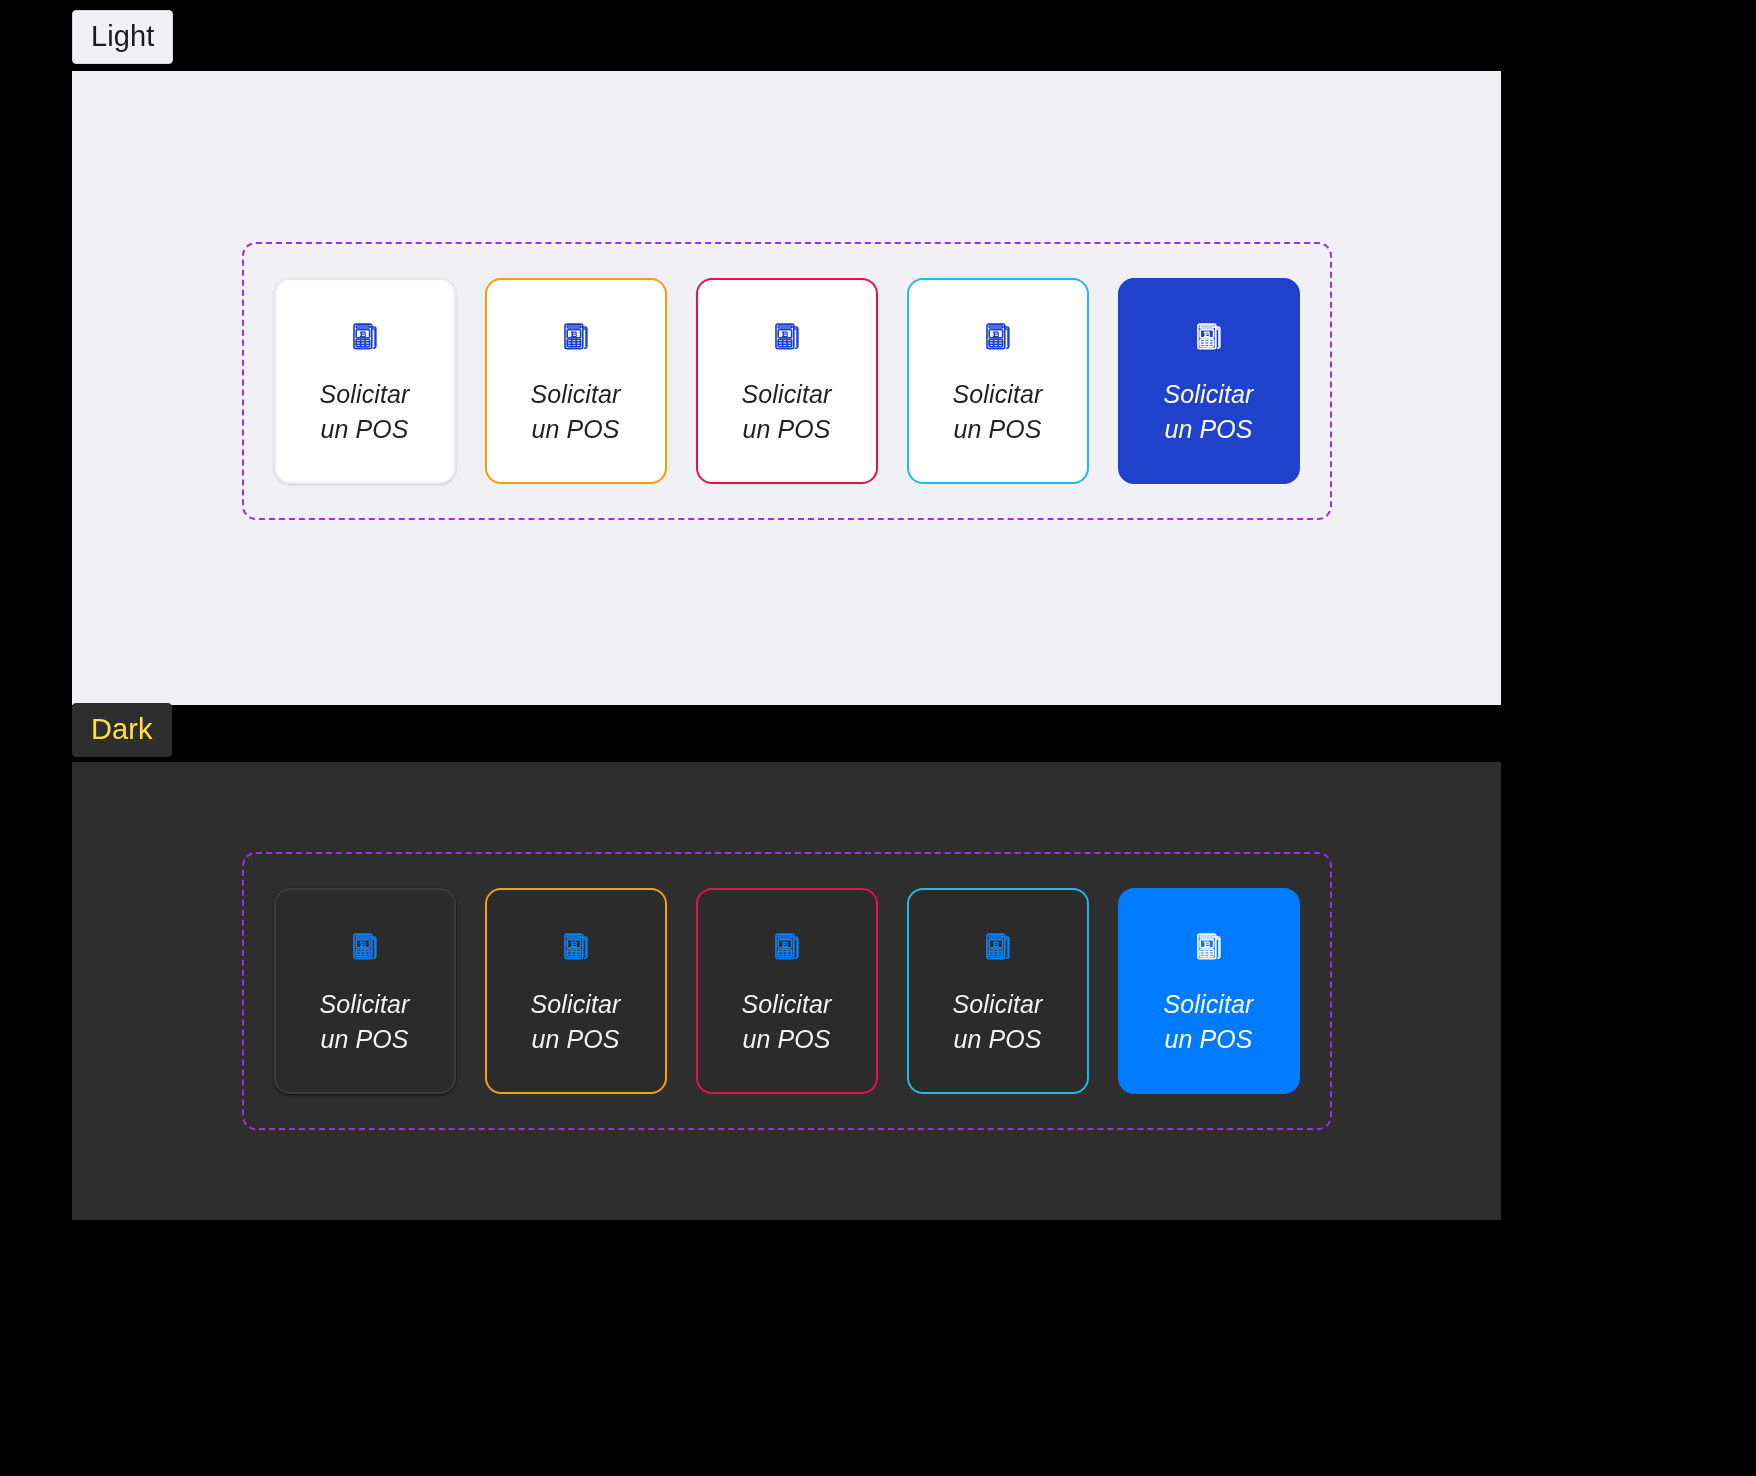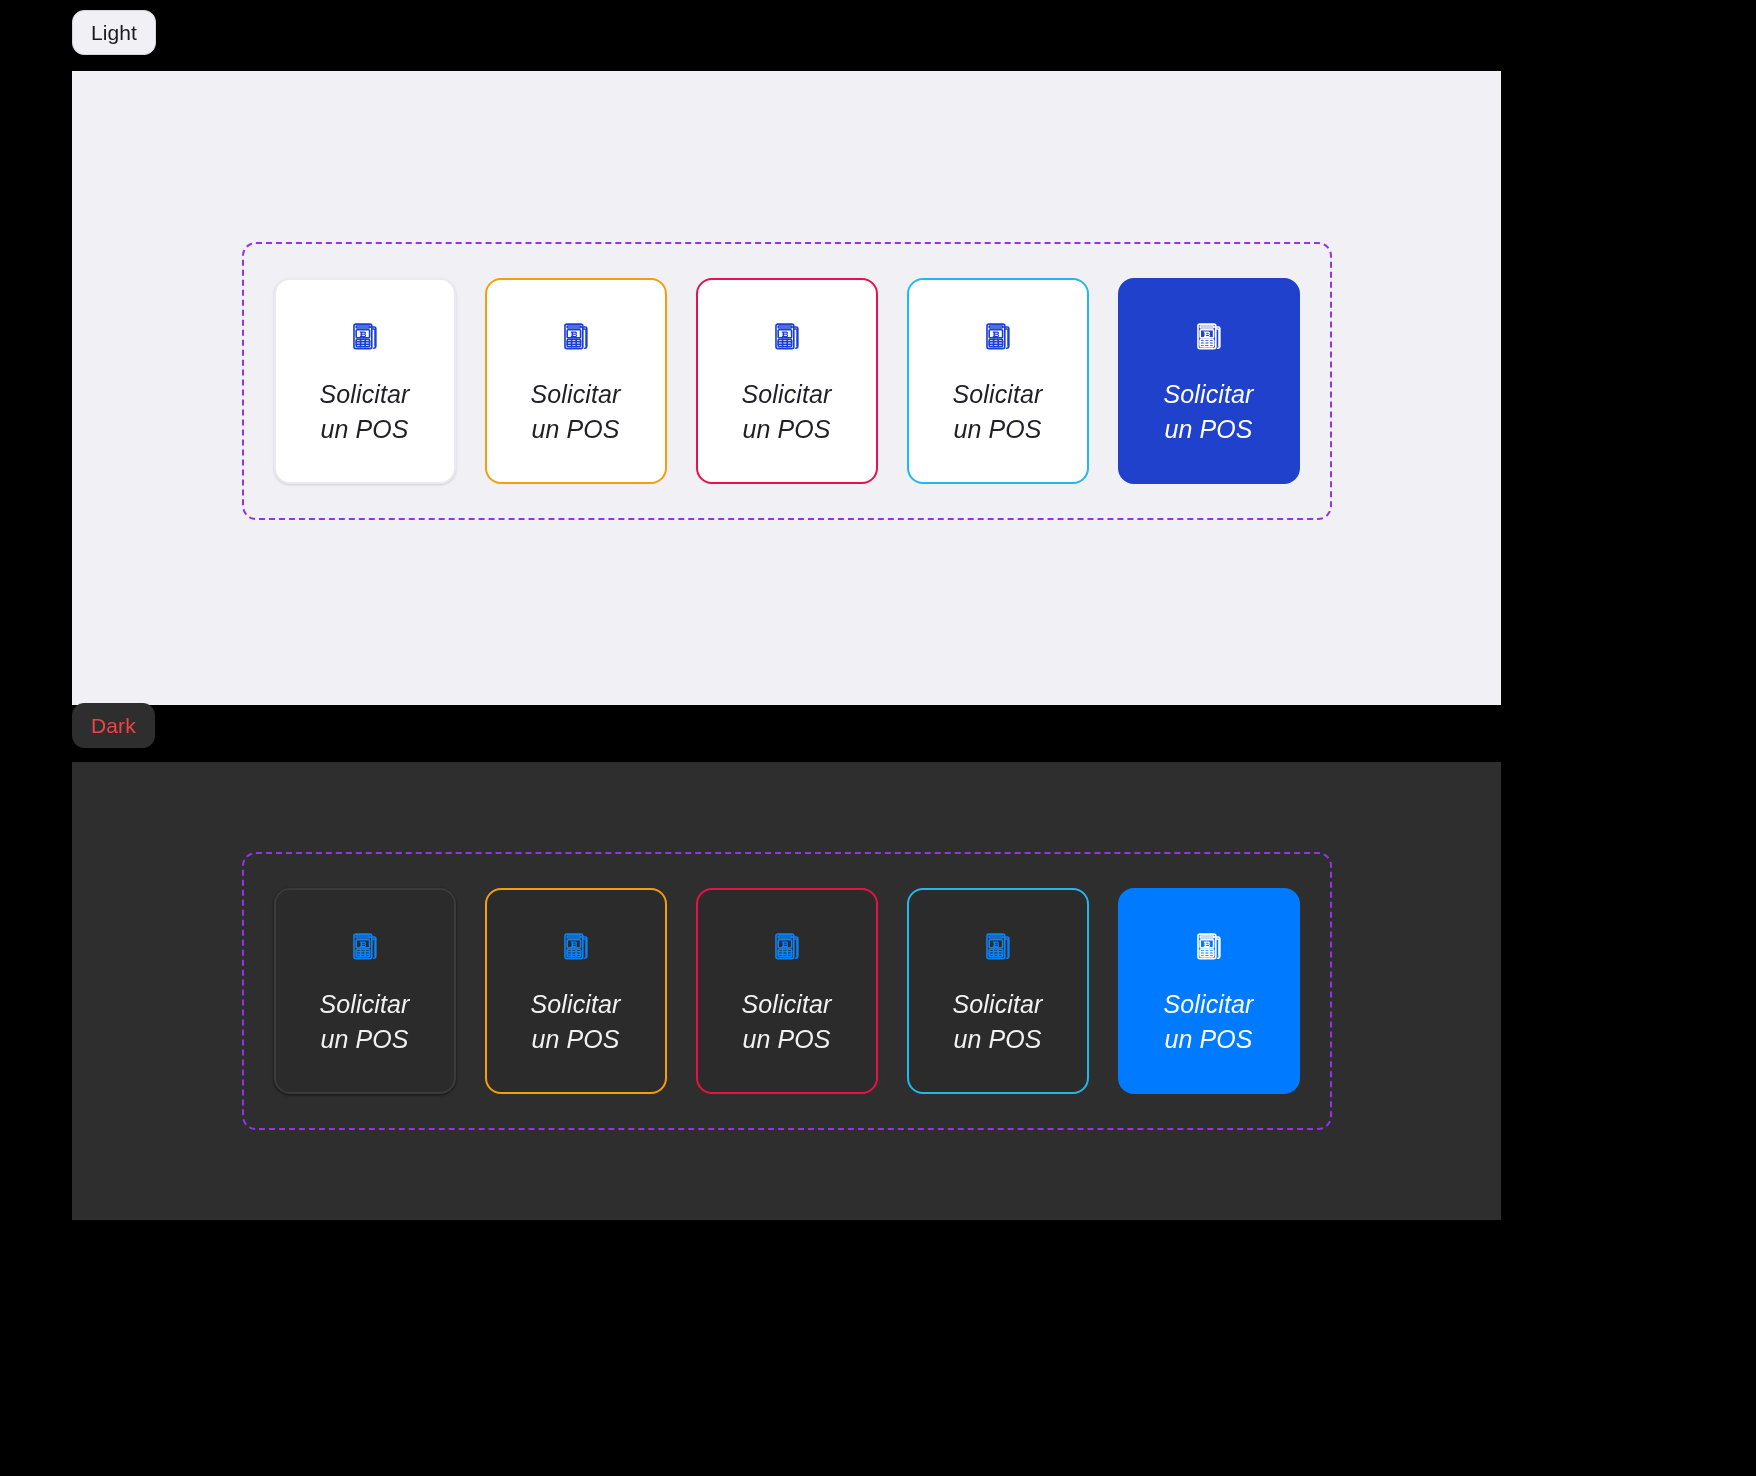--- a/index.html
+++ b/index.html
@@ -19,39 +19,39 @@
     background: #000000;
   }
 
   
   .theme-badge {
     position: absolute;
     display: flex;
     align-items: center;
     justify-content: center;
     padding: 10px 18px;
-    border-radius: 12px;
-    font-size: 21px;
+    border-radius: 4px;
+    font-size: 29px;
     line-height: 1.1;
     letter-spacing: 0.1px;
     z-index: 20;
     white-space: nowrap;
   }
   .badge-light {
     left: 72px;
     top: 10px;
     background: #f1f0f5;
     color: #1b1b1f;
     border: 1px solid #d6d5dd;
   }
   .badge-dark {
     left: 72px;
     top: 703px;
     background: #2e2e2e;
-    color: #ef4444;
+    color: #fde047;
     border: 1px solid #2e2e2e;
   }
 
   
   .panel {
     position: absolute;
     left: 72px;
     width: 1429px;
     display: flex;
     align-items: center;

